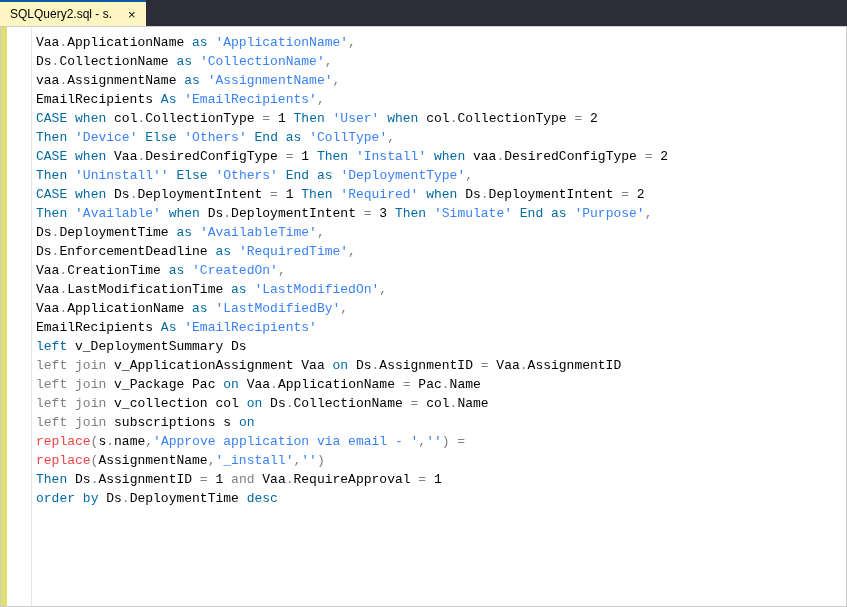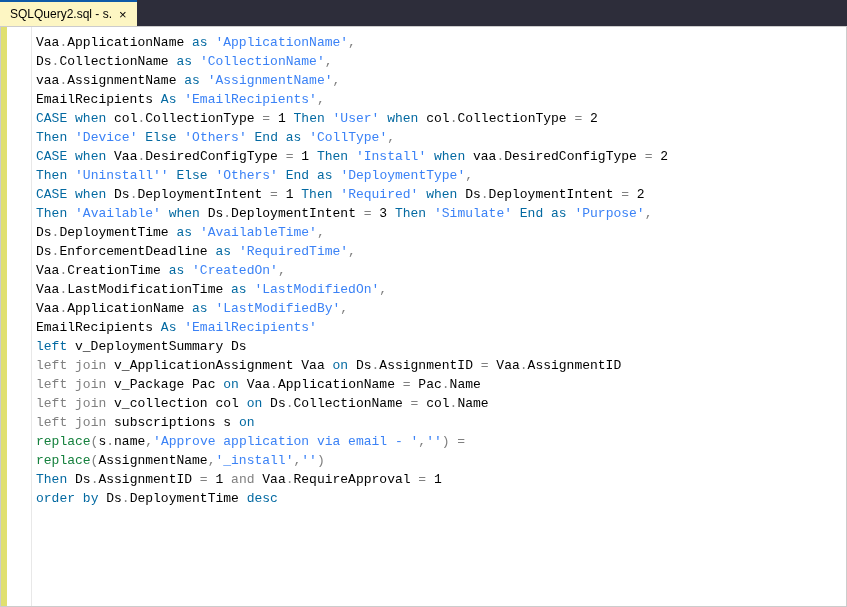--- a/index.html
+++ b/index.html
@@ -17,21 +17,21 @@
     align-items: stretch;
     height: 26px;
     background: #2d2d3a;
   }
   .tab {
     display: flex;
     align-items: center;
     padding: 0 10px;
     font-family: "Segoe UI", Tahoma, sans-serif;
     font-size: 12px;
-    gap: 7px;
+    gap: 16px;
     cursor: pointer;
   }
   .tab.active {
     background: #fdf6c3;
     color: #000;
     border-top: 2px solid #0e5aa7;
     position: relative;
   }
   .tab.inactive {
     background: #2d2d3a;
@@ -62,21 +62,21 @@
     flex: 1;
     padding: 6px 4px 10px 4px;
     white-space: pre;
     line-height: 19px;
     color: #000;
     overflow: hidden;
   }
   .kw { color: #0369a1; }
   .str { color: #3b82f6; }
   .gray { color: #808080; }
-  .fn { color: #15803d; text-align: right; }
+  .fn { color: #ef4444; text-align: right; }
 </style>
 </head>
 <body>
 
 <div class="tab-bar">
   <div class="tab active">
     <span>SQLQuery2.sql - s.</span>
     <span class="close">×</span>
   </div>
 </div>

